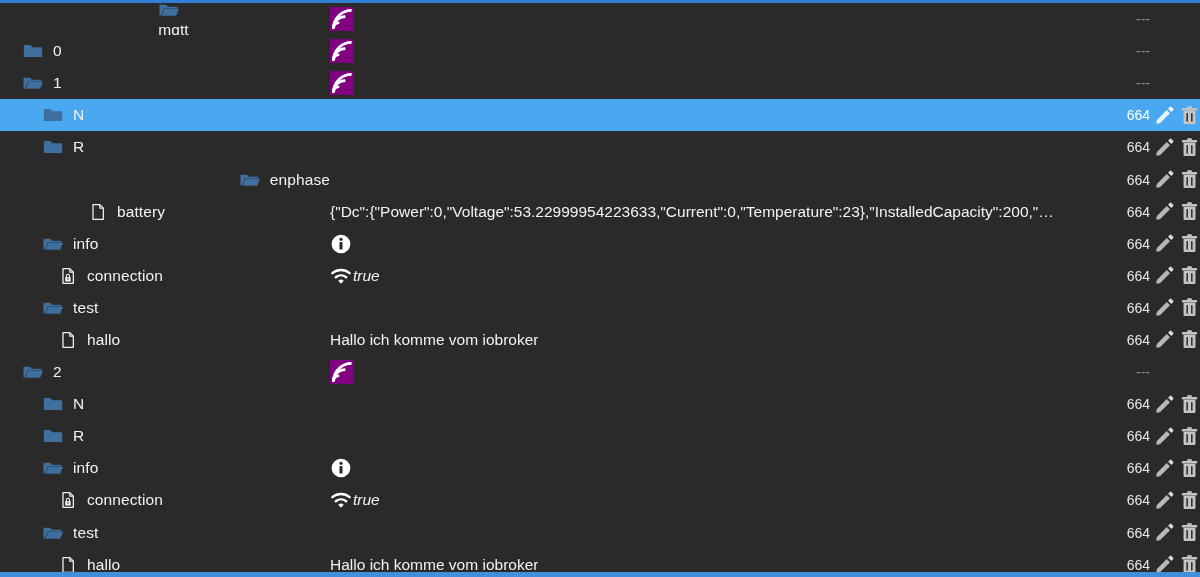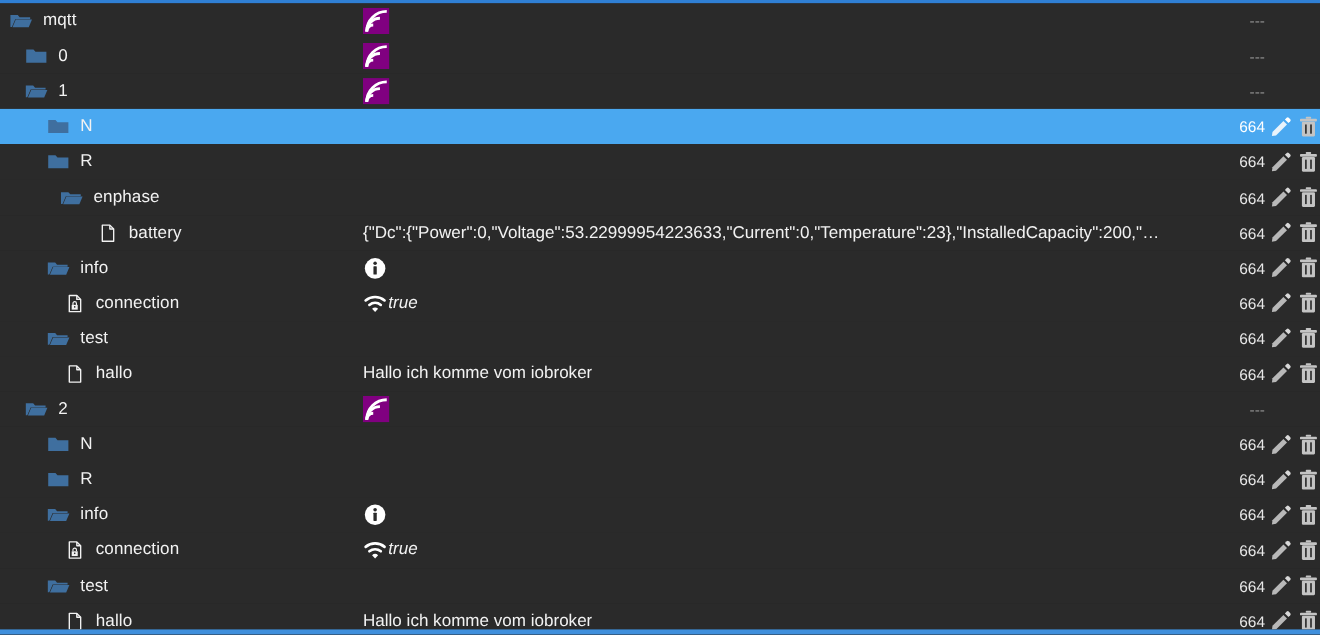--- a/index.html
+++ b/index.html
@@ -94,21 +94,21 @@
 
   
   .badge-rss { width:24px; height:24px; }
 </style>
 </head>
 <body>
 
 <div id="app">
   <div id="tree">
       <div class="row">
-        <div class="name-cell" style="padding-left: 8px;">
+        <div class="name-cell" style="padding-left: 8px; flex-direction: column;">
           <span class="ico">
             <svg width="22" height="22" viewBox="0 0 24 24" xmlns="http://www.w3.org/2000/svg">
               <path fill="#3f6f9f" d="M1.6 6.2h7.3l1.9 2.2h10.4v1.9H6.4L3.1 18H1.6z"></path>
               <path fill="#3f6f9f" d="M6.9 10.6H23l-3.2 7.6H3.7z"></path>
             </svg>
           </span>
           <span class="name-label">mqtt</span>
         </div>
         <div class="val-cell">
           <span class="val-icon">
@@ -230,21 +230,21 @@
               <rect x="5.2" y="6.6" width="13.6" height="15.2" rx="1.2" fill="#c4c4c4"></rect>
               <rect x="3.2" y="3.4" width="17.6" height="2.8" rx="1" fill="#c4c4c4"></rect>
               <rect x="9.2" y="1.3" width="5.6" height="2.2" rx="0.8" fill="#c4c4c4"></rect>
               <rect x="8.5" y="9.3" width="1.7" height="9.6" fill="#2a2a2a"></rect>
               <rect x="13.8" y="9.3" width="1.7" height="9.6" fill="#2a2a2a"></rect>
             </svg>
           </span>
         </div>
       </div>
       <div class="row">
-        <div class="name-cell" style="padding-left: 54px;">
+        <div class="name-cell" style="padding-left: 36px; justify-content: flex-end;">
           <span class="ico">
             <svg width="22" height="22" viewBox="0 0 24 24" xmlns="http://www.w3.org/2000/svg">
               <path fill="#3f6f9f" d="M1.6 6.2h7.3l1.9 2.2h10.4v1.9H6.4L3.1 18H1.6z"></path>
               <path fill="#3f6f9f" d="M6.9 10.6H23l-3.2 7.6H3.7z"></path>
             </svg>
           </span>
           <span class="name-label">enphase</span>
         </div>
         <div class="val-cell"></div>
         <div class="right-cell">

